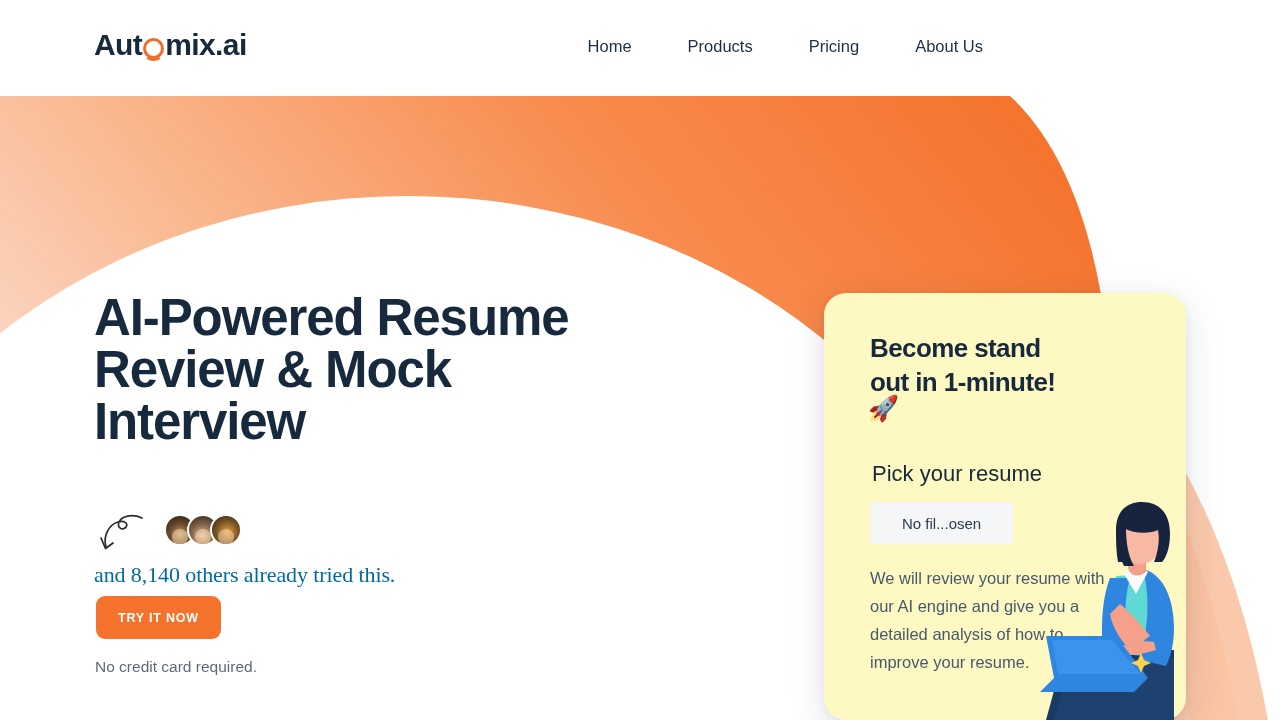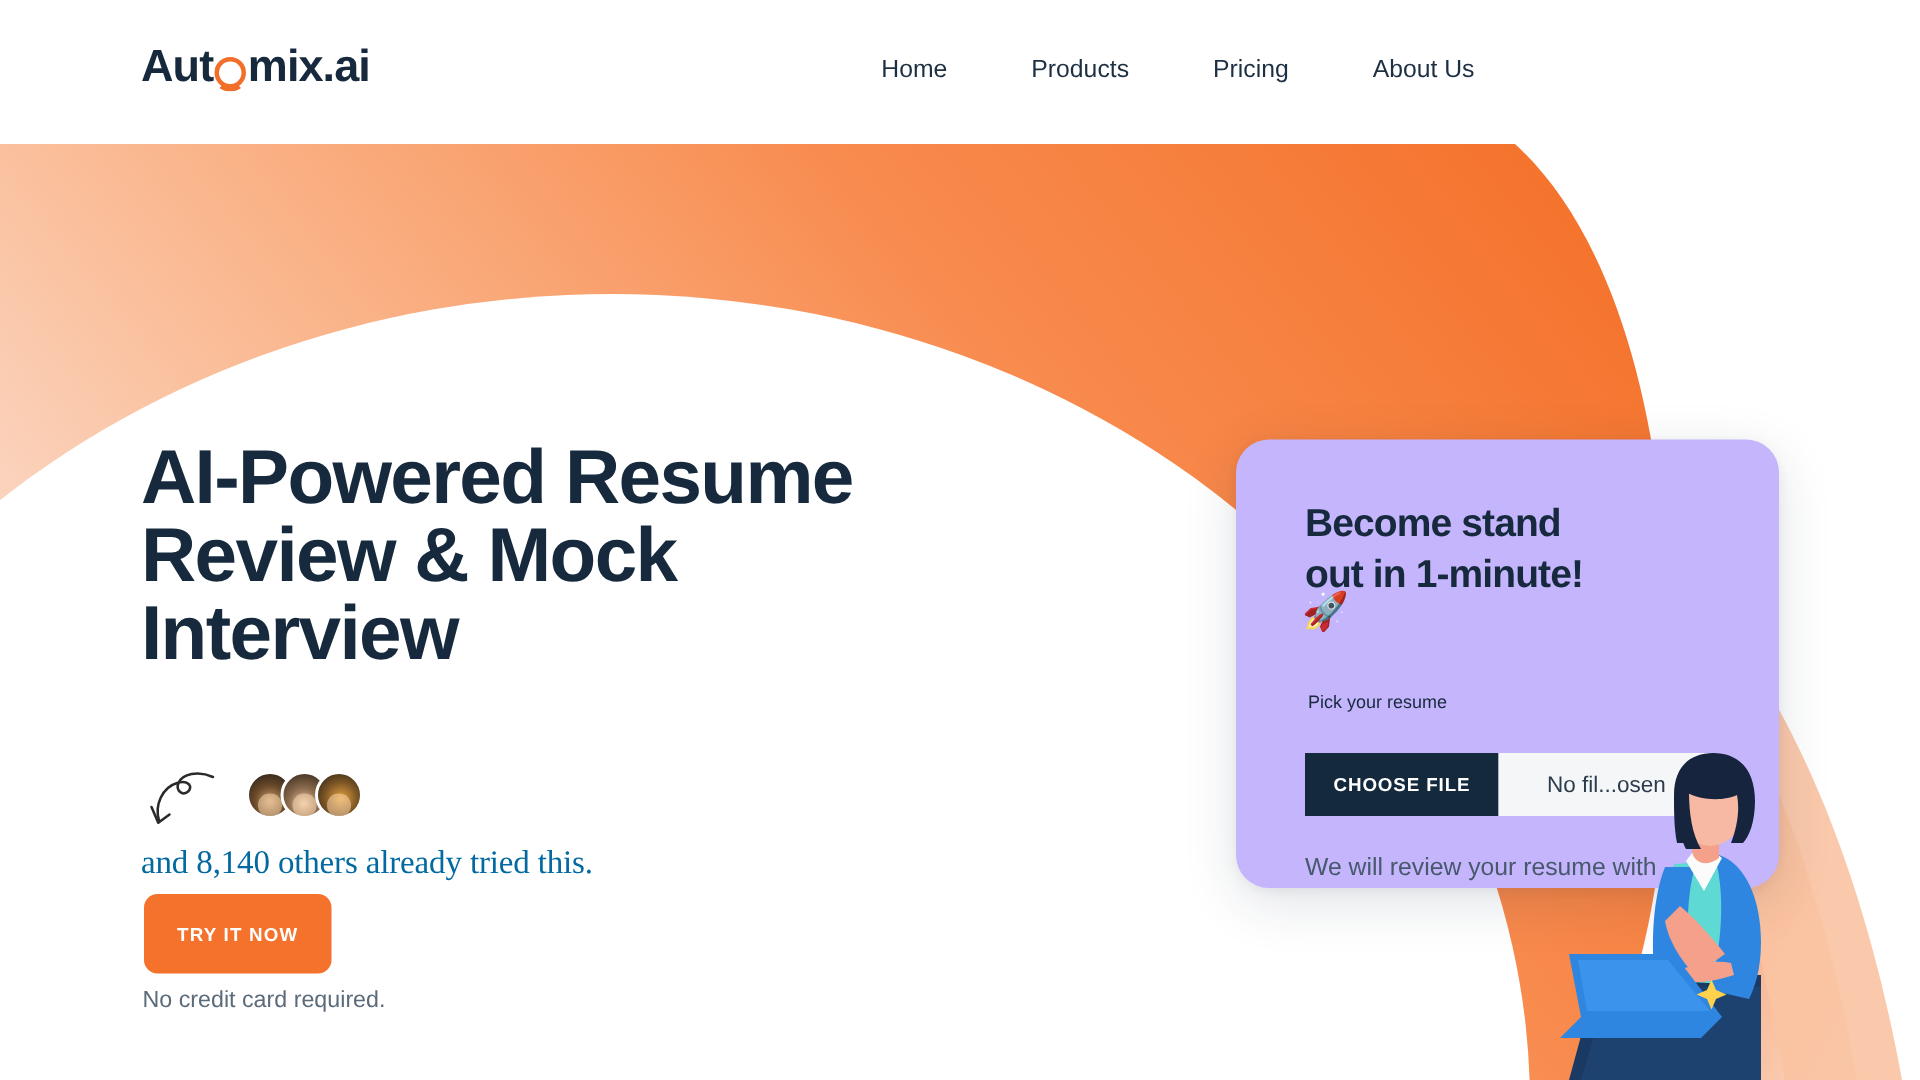--- a/index.html
+++ b/index.html
@@ -134,37 +134,37 @@
     color:#0369a1;
     letter-spacing:-0.1px;
     font-family:Liberation Serif, serif;
   }
 
   .try-btn {
     position:absolute; left:96px; top:596px;
     background:#f4722c;
     color:#fff;
     border:none; border-radius:9px;
-    height:53px; padding:0 22px;
+    height:43px; padding:0 22px;
     font-size:12.5px; font-weight:700;
     letter-spacing:0.8px;
     cursor:pointer;
     z-index:20;
   }
   .no-cc {
     position:absolute; left:95px; top:658px;
     font-size:15.5px; color:#5c6b7a;
     z-index:20;
   }
 
   
   .card {
     position:absolute; left:824px; top:293px;
-    width:362px; height:299px;
-    background:#c4b5fd;
+    width:362px; height:427px;
+    background:#fef9c3;
     border-radius:22px;
     box-shadow:0 10px 36px rgba(22,41,61,0.13), 0 2px 8px rgba(22,41,61,0.06);
     z-index:25;
     overflow:hidden;
   }
   .card-title {
     position:absolute; left:46px; top:38px;
     width:270px;
     font-size:26px; line-height:34px;
     font-weight:700; letter-spacing:-0.6px;
@@ -172,21 +172,21 @@
     white-space:pre-line;
     z-index:3;
   }
   .card-rocket {
     position:absolute; left:44px; top:103px;
     font-size:25px; line-height:1;
     z-index:3;
   }
   .pick-label {
     position:absolute; left:48px; top:168px;
-    font-size:12px; color:#16293d;
+    font-size:22px; color:#16293d;
     z-index:3;
   }
   .file-row {
     position:absolute; left:46px; top:209px;
     display:flex; align-items:stretch;
     height:42px;
     z-index:3;
   }
   .choose-file {
     background:#14293c; color:#ffffff;
@@ -305,21 +305,20 @@
   <div class="no-cc">No credit card required.</div>
 
   <section class="card">
     <h2 class="card-title">Become stand
 out in 1-minute!</h2>
     <div class="card-rocket">🚀</div>
 
     <div class="pick-label">Pick your resume</div>
 
     <div class="file-row">
-      <button class="choose-file">CHOOSE FILE</button>
       <span class="file-name">No fil...osen</span>
     </div>
 
     <p class="card-desc">We will review your resume with our AI engine and give you a detailed analysis of how to improve your resume.</p>
   </section>
 
   <div class="illustration">
     <svg width="200" height="220" viewBox="0 0 200 220" xmlns="http://www.w3.org/2000/svg" aria-hidden="true">
 
       <path d="M34 176 C46 160 74 150 104 150 L150 150 L150 220 L22 220 Z" fill="#1b3a63"></path>

